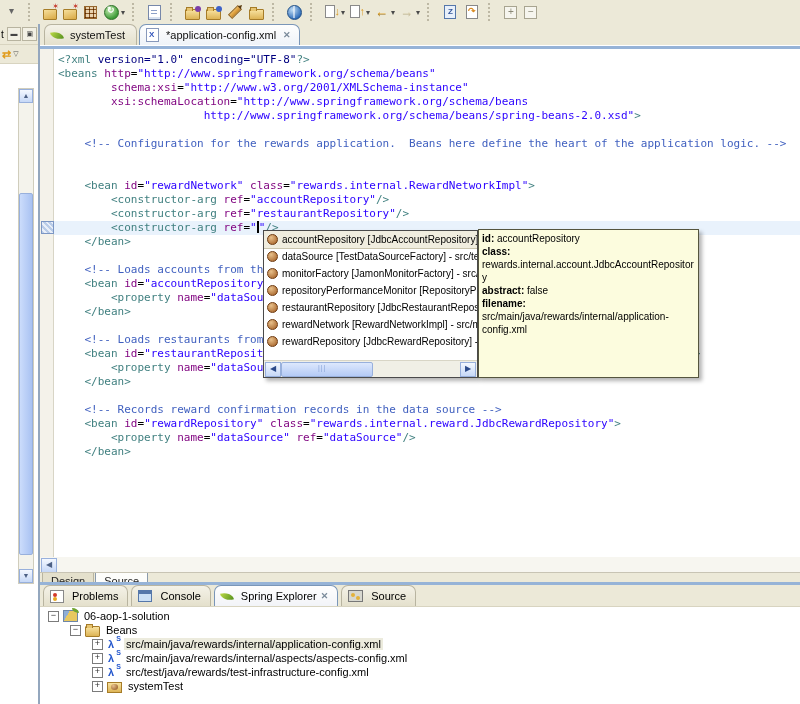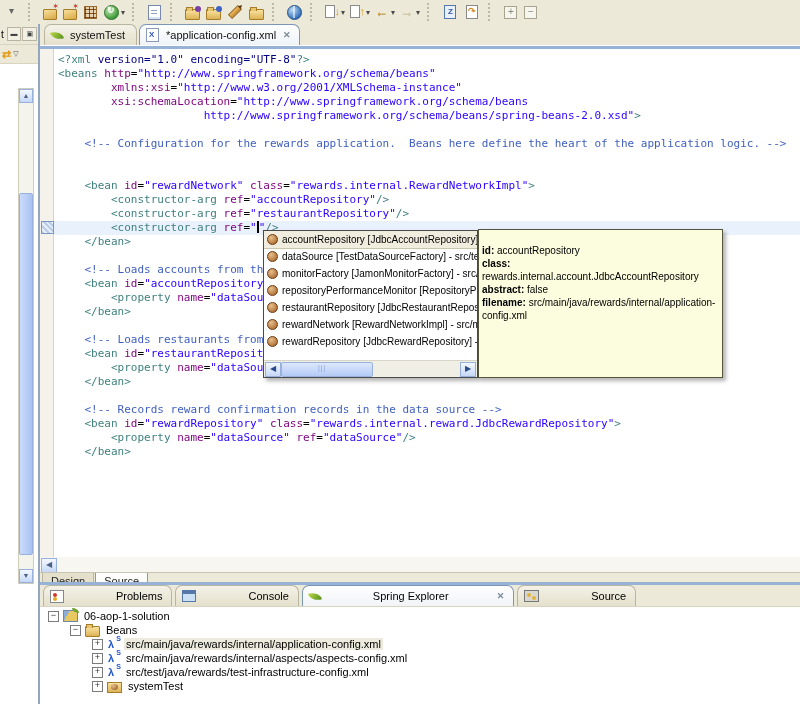--- a/index.html
+++ b/index.html
@@ -75,21 +75,21 @@
   .caret{display:inline-block;width:2px;height:12px;background:#000;vertical-align:-2px;}
   #ehscroll{position:absolute;left:0;bottom:0;width:100%;height:15px;background:#F7F6F0;}
   .hs-left{position:absolute;left:1px;top:1px;width:14px;height:13px;background:linear-gradient(#F4F8FF,#C6D8F7);border:1px solid #98B0DC;color:#4D6185;font-size:8px;text-align:center;line-height:12px;}
   #dstabs{position:absolute;left:0;top:548px;width:100%;height:19px;background:#ECE9D8;border-top:1px solid #C8C4B4;display:flex;align-items:stretch;padding-left:2px;box-sizing:border-box;}
   .dstab{padding:2px 8px 0 8px;border:1px solid #B8B4A0;border-top:none;background:#E4E0CC;font-size:11px;color:#222;border-radius:0 0 3px 3px;margin-right:1px;cursor:default;}
   .dstab.active{background:#FDFDFB;border-color:#8A9AAC;}
   
   #bpanel{position:absolute;left:39px;top:582px;width:761px;height:122px;border-left:1px solid #94A7BE;}
   #bstrip{position:absolute;left:0;top:0;width:100%;height:3px;background:#96B3D7;}
   #btabs{position:absolute;left:0;top:3px;width:100%;height:22px;background:#ECE9D8;display:flex;align-items:flex-end;padding-left:3px;box-sizing:border-box;border-bottom:1px solid #D8D4C0;}
-  .btab{display:flex;align-items:center;height:20px;padding:0 9px 0 6px;border:1px solid #B8B4A0;border-bottom:none;border-radius:7px 7px 0 0;background:linear-gradient(#F4F2E8,#E4E0CC);margin-right:3px;cursor:default;gap:44px;}
+  .btab{display:flex;align-items:center;height:20px;padding:0 9px 0 6px;border:1px solid #B8B4A0;border-bottom:none;border-radius:7px 7px 0 0;background:linear-gradient(#F4F2E8,#E4E0CC);margin-right:3px;cursor:default;}
   .btab.active{background:linear-gradient(#FEFEFE,#F2F4F8);border-color:#7A96B8;}
   .btab .tlabel{margin-left:4px;font-size:11px;}
   #btree{position:absolute;left:0;top:25px;width:100%;height:97px;background:#fff;overflow:hidden;padding-top:2px;box-sizing:border-box;}
   .trow{height:14px;display:flex;align-items:center;white-space:nowrap;}
   .texp{width:9px;height:9px;border:1px solid #7B7B7B;background:#fff;font-size:9px;line-height:7px;text-align:center;color:#333;margin-right:4px;flex:none;cursor:default;}
   .ticn{margin-right:4px;flex:none;position:relative;}
   .tlab{font-size:11px;padding:0 2px;}
   .tlab.sel{background:#ECEBDD;}
   
   .i-leaf{width:12px;height:9px;border-radius:0 100% 0 100%;background:linear-gradient(135deg,#BCD946,#55901E);display:inline-block;transform:rotate(-15deg);}
@@ -116,21 +116,21 @@
   #ca-popup{position:absolute;left:263px;top:230px;width:215px;height:148px;background:#fff;border:1px solid #4A4A4A;box-shadow:3px 3px 4px rgba(0,0,0,.3);box-sizing:border-box;overflow:hidden;}
   .ca-item{height:17px;display:flex;align-items:center;padding:0 3px;white-space:nowrap;overflow:hidden;font-size:10px;cursor:default;}
   .ca-item.sel{background:#F0EDDF;outline:1px solid #CAC5AE;}
   .bean{width:9px;height:9px;border-radius:50%;background:radial-gradient(circle at 35% 30%,#E8C08A,#A05A20);border:1px solid #6E3A10;margin-right:4px;flex:none;}
   #ca-hscroll{position:absolute;left:0;bottom:0;width:100%;height:16px;background:#F0EFE6;border-top:1px solid #D8D5C6;}
   .ca-arrow{position:absolute;top:1px;width:14px;height:13px;background:linear-gradient(#F4F8FF,#C6D8F7);border:1px solid #98B0DC;color:#2B4A8A;font-size:8px;text-align:center;line-height:12px;}
   .ca-al{left:1px;} .ca-ar{right:1px;}
   .ca-thumb{position:absolute;left:17px;top:1px;width:90px;height:13px;background:linear-gradient(#DDE8FC,#B4CAF6);border:1px solid #98B0DC;border-radius:2px;}
   .ca-thumb::after{content:"|||";position:absolute;left:36px;top:1px;font-size:7px;color:#8AA4D8;letter-spacing:1px;}
   
-  #tooltip{position:absolute;left:478px;top:229px;width:245px;height:149px;background:#FCFCDE;border:1px solid #55553E;box-shadow:3px 3px 4px rgba(0,0,0,.3);box-sizing:border-box;padding:14px 3px;font-size:10px;line-height:13px;overflow:hidden;}
+  #tooltip{position:absolute;left:478px;top:229px;width:221px;height:149px;background:#FCFCDE;border:1px solid #55553E;box-shadow:3px 3px 4px rgba(0,0,0,.3);box-sizing:border-box;padding:2px 3px;font-size:10px;line-height:13px;overflow:hidden;}
   .tt-row{overflow-wrap:break-word;}
   .tt-row b{font-weight:bold;}
 </style>
 <style>.c-tag{color:#3F7F7F}.c-attr{color:#7F007F}.c-val{color:#2A00FF}.c-com{color:#3F5FBF}.c-pi{color:#000080}.c-pl{color:#000000}.c-eq{color:#000000}</style></head>
 <body>
 
 <div id="app">
 
   <div id="toolbar">
       <div class="tbgroup">
@@ -251,21 +251,21 @@
         </div>
       </div>
     <div id="estrip"></div>
     <div id="ebody">
       <div id="ruler">
         <div id="marker"></div>
       </div>
       <div id="codewrap">
           <div class="cl"><span class="c-tag">&lt;?xml </span><span class="c-pi">version="1.0" encoding="UTF-8"</span><span class="c-tag">?&gt;</span></div>
           <div class="cl"><span class="c-tag">&lt;beans </span><span class="c-attr">http</span><span class="c-eq">=</span><span class="c-val">"http://www.springframework.org/schema/beans"</span></div>
-          <div class="cl"><span class="c-pl">        </span><span class="c-attr">xmlns:xsi</span><span class="c-eq">=</span><span class="c-val">"http://www.w3.org/2001/XMLSchema-instance"</span></div>
+          <div class="cl"><span class="c-pl">        </span><span class="c-attr">schema:xsi</span><span class="c-eq">=</span><span class="c-val">"http://www.w3.org/2001/XMLSchema-instance"</span></div>
           <div class="cl"><span class="c-pl">        </span><span class="c-attr">xsi:schemaLocation</span><span class="c-eq">=</span><span class="c-val">"http://www.springframework.org/schema/beans</span></div>
           <div class="cl"><span class="c-val">                      http://www.springframework.org/schema/beans/spring-beans-2.0.xsd"</span><span class="c-tag">&gt;</span></div>
           <div class="cl"></div>
           <div class="cl"><span class="c-pl">    </span><span class="c-com">&lt;!-- Configuration for the rewards application.  Beans here define the heart of the application logic. --&gt;</span></div>
           <div class="cl"></div>
           <div class="cl"><span class="c-pl">    </span></div>
           <div class="cl"><span class="c-pl">    </span><span class="c-tag">&lt;bean </span><span class="c-attr">id</span><span class="c-eq">=</span><span class="c-val">"rewardNetwork"</span><span class="c-pl"> </span><span class="c-attr">class</span><span class="c-eq">=</span><span class="c-val">"rewards.internal.RewardNetworkImpl"</span><span class="c-tag">&gt;</span></div>
           <div class="cl"><span class="c-pl">        </span><span class="c-tag">&lt;constructor-arg </span><span class="c-attr">ref</span><span class="c-eq">=</span><span class="c-val">"accountRepository"</span><span class="c-tag">/&gt;</span></div>
           <div class="cl"><span class="c-pl">        </span><span class="c-tag">&lt;constructor-arg </span><span class="c-attr">ref</span><span class="c-eq">=</span><span class="c-val">"restaurantRepository"</span><span class="c-tag">/&gt;</span></div>
           <div class="cl hl"><span class="c-pl">        </span><span class="c-tag">&lt;constructor-arg </span><span class="c-attr">ref</span><span class="c-eq">=</span><span class="c-val">"</span><span class="caret"></span><span class="c-val">"</span><span class="c-tag">/&gt;</span></div>

